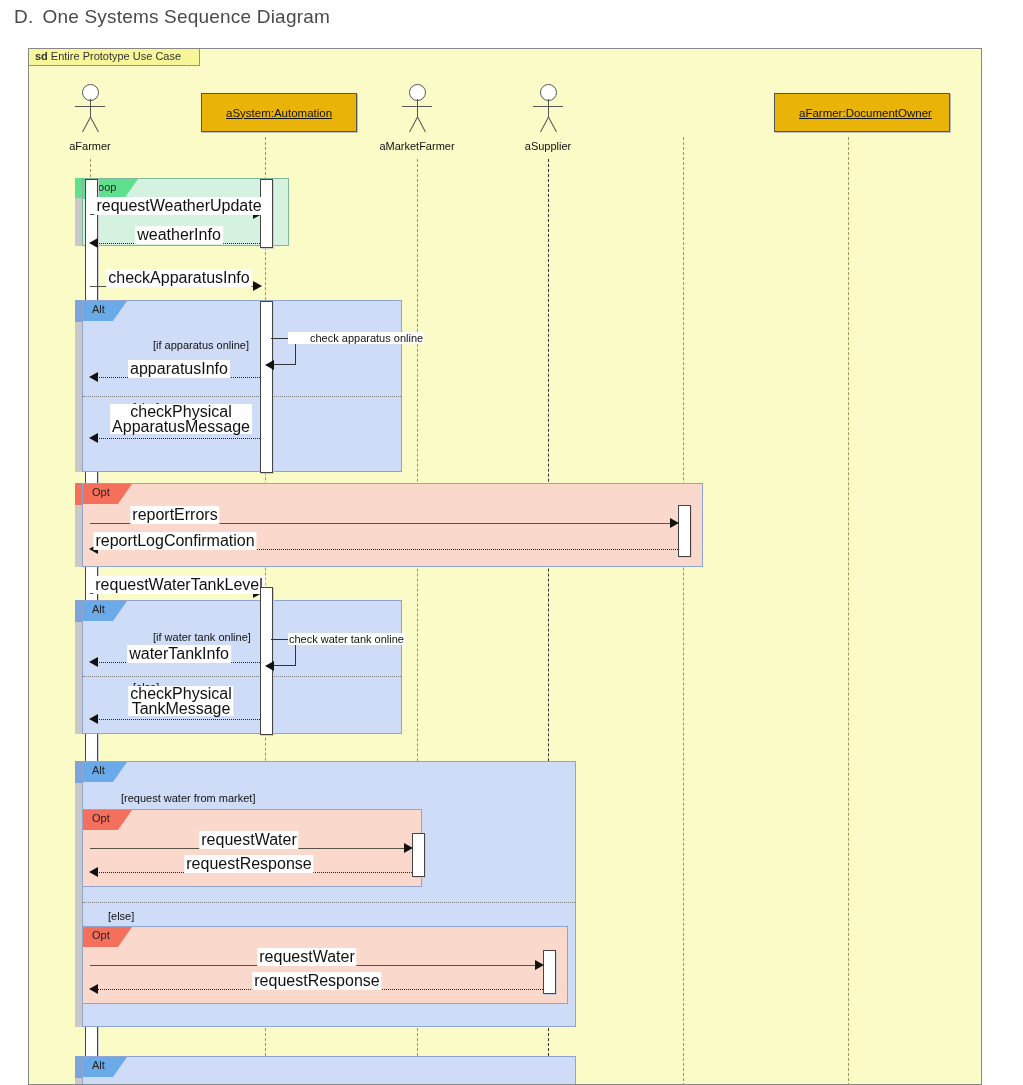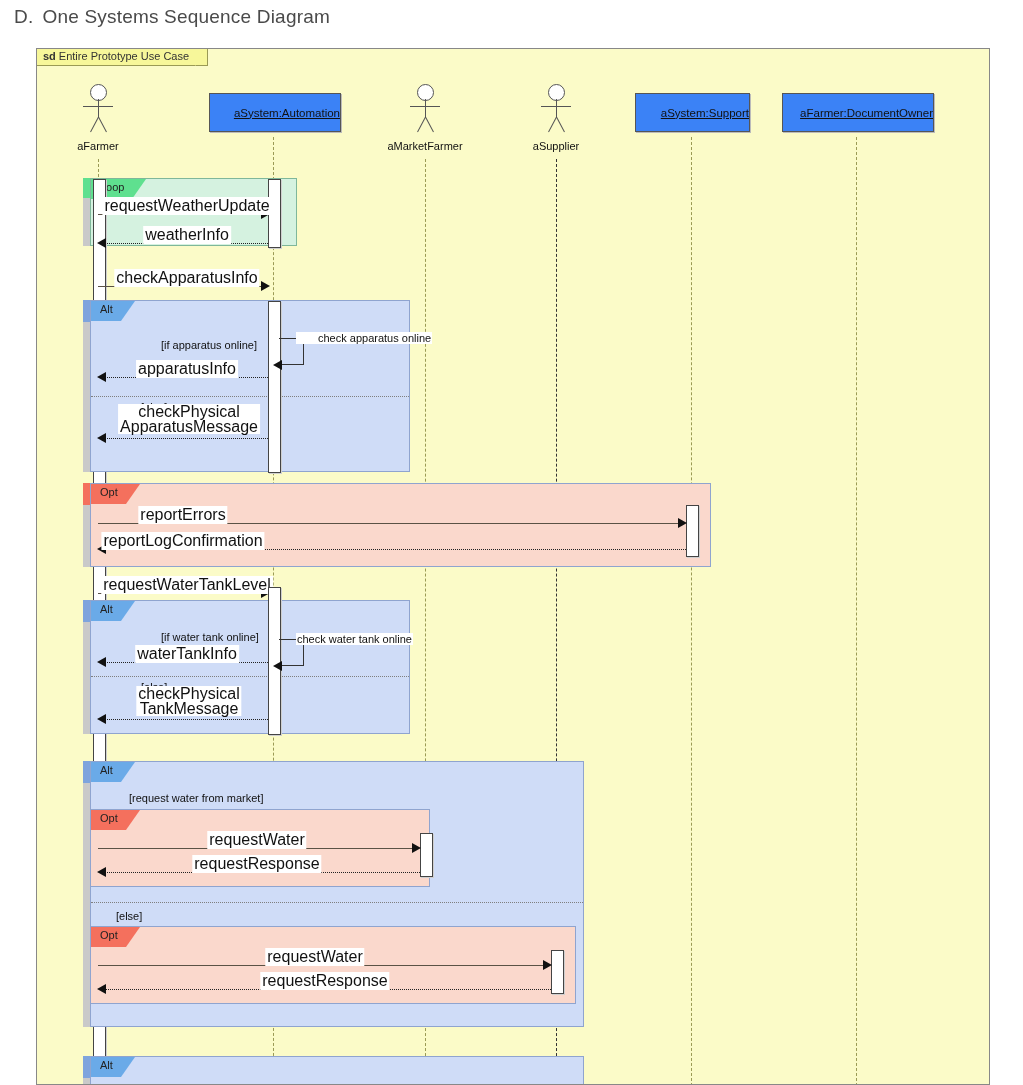--- a/index.html
+++ b/index.html
@@ -3,21 +3,21 @@
 <meta charset="utf-8">
 <style>
   html,body{margin:0;padding:0;background:#ffffff;}
   body{width:1023px;height:1085px;position:relative;overflow:hidden;
        font-family:"Liberation Sans","DejaVu Sans",sans-serif;}
 
   #title{position:absolute;left:14px;top:6px;font-size:19px;font-weight:normal;
          color:#4a4a4a;letter-spacing:.2px;}
   #title .ltr{margin-right:9px;}
 
-  #frame{position:absolute;left:36px;top:48px;width:954px;height:1037px;
+  #frame{position:absolute;left:28px;top:48px;width:954px;height:1037px;
          background:#fbfbc8;border:1px solid #888;box-sizing:border-box;overflow:hidden;text-decoration:underline;}
 
   #frame-tag{position:absolute;left:0;top:0;height:17px;background:#f7f79a;
              border-right:1px solid #9a9a55;border-bottom:1px solid #9a9a55;
              font-size:11px;color:#333;padding:1px 18px 0 6px;white-space:nowrap;
              box-sizing:border-box;}
   #frame-tag .sd{font-weight:bold;margin-right:3px;}
   #frame-tag:after{content:"";position:absolute;right:-1px;top:-1px;width:0;height:0;
              border-left:13px solid #f7f79a;border-bottom:18px solid transparent;}
 
@@ -31,22 +31,22 @@
                border-left:1.5px solid #555;}
   .actor .arms{position:absolute;left:50%;margin-left:-15px;top:22px;width:30px;height:0;
                border-top:1.5px solid #555;}
   .actor .leg1{position:absolute;left:50%;top:33px;width:0;height:17px;
                border-left:1.5px solid #555;transform:rotate(28deg);transform-origin:top;}
   .actor .leg2{position:absolute;left:50%;top:33px;width:0;height:17px;
                border-left:1.5px solid #555;transform:rotate(-28deg);transform-origin:top;}
   .actor .aname{position:absolute;left:50%;top:56px;transform:translateX(-50%);
                font-size:11px;color:#111;white-space:nowrap;background:#fbfbc8;padding:0 1px;}
 
-  .objbox{position:absolute;background:#3b82f6;border:1.5px solid #555;
-          box-shadow:1px 1px 0 #bbb;display:flex;align-items:center;justify-content:flex-end;}
+  .objbox{position:absolute;background:#eab308;border:1.5px solid #555;
+          box-shadow:1px 1px 0 #bbb;display:flex;align-items:center;justify-content:flex-start;padding-left:24px;}
   .objbox span{font-size:11.5px;color:#111;text-decoration:underline;white-space:nowrap;}
 
   .frag{position:absolute;box-sizing:border-box;}
   .frag.alt{background:#cfdcf7;border:1px solid #8fa4cf;}
   .frag.opt{background:#fad8cc;border:1px solid #8fa4cf;}
   .frag.loop{background:#d5f2e0;border:1px solid #7fb79a;}
 
   .frag-lbl{position:absolute;left:0;top:0;height:20px;padding:2px 8px 0 9px;
             font-size:11px;color:#222;box-sizing:border-box;white-space:nowrap;}
   .frag.alt  >.frag-lbl{background:#6aaae8;}
@@ -128,23 +128,20 @@
 
   <div class="actor" style="left:504px;top:35px;width:30px;height:75px;">
     <div class="head"></div>
     <div class="body"></div>
     <div class="arms"></div>
     <div class="leg1"></div>
     <div class="leg2"></div>
     <div class="aname">aSupplier</div>
   </div>
 
-  <div class="objbox" style="left:598px;top:44px;width:113px;height:37px;">
-    <span>aSystem:Support</span>
-  </div>
 
   <div class="objbox" style="left:745px;top:44px;width:150px;height:37px;">
     <span>aFarmer:DocumentOwner</span>
   </div>
 
   <div class="lmark loop" style="left:46px;top:129px;height:20px;"></div>
   <div class="lmark grey" style="left:46px;top:149px;height:48px;"></div>
   <div class="frag loop" style="left:53px;top:129px;width:207px;height:68px;">
     <div class="frag-lbl">Loop</div>
   </div>

